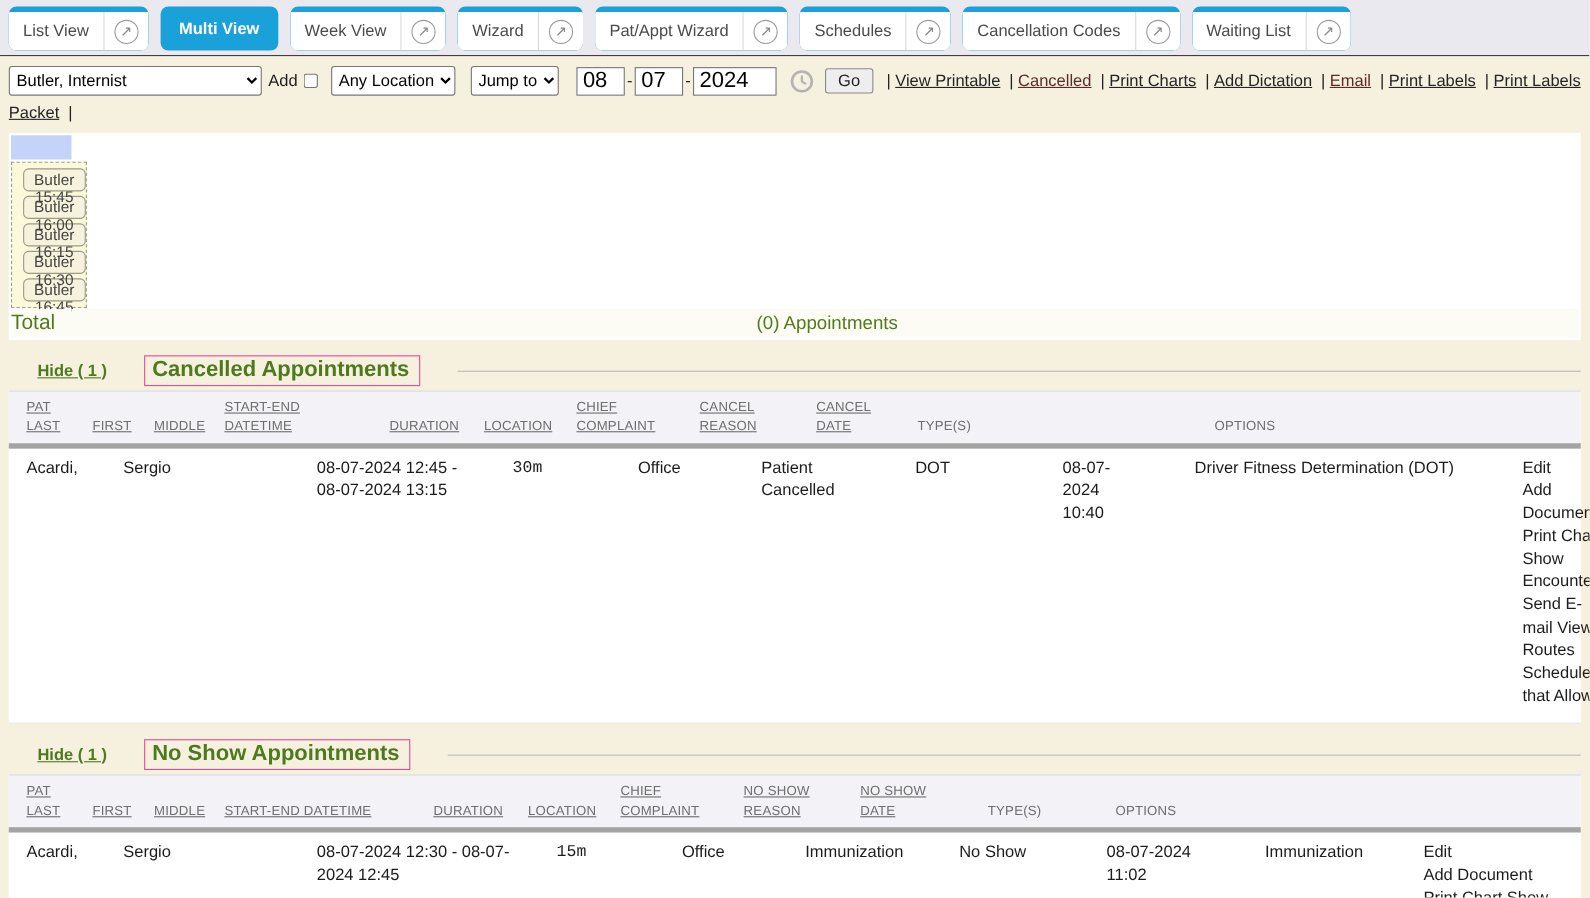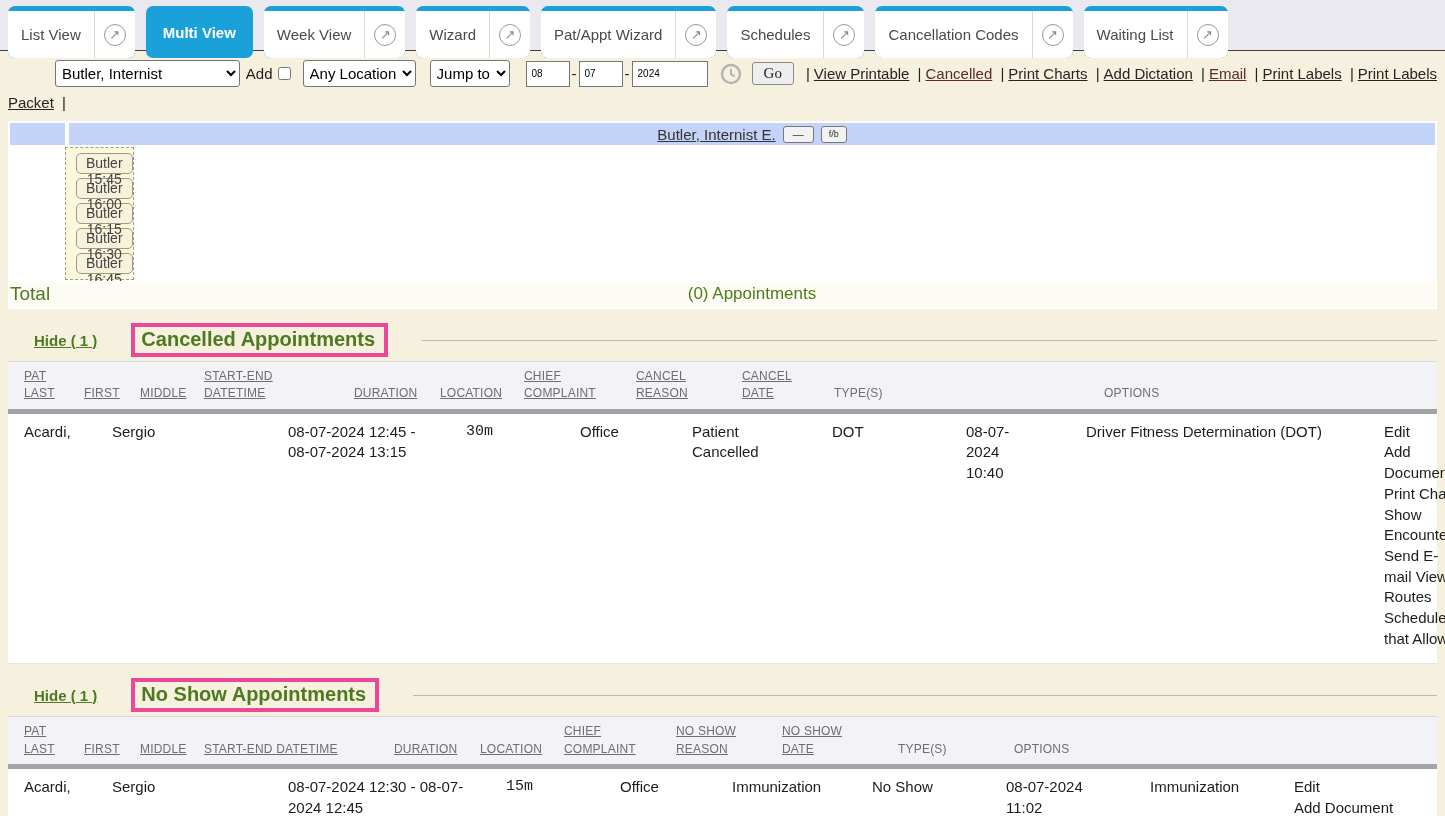--- a/index.html
+++ b/index.html
@@ -18,21 +18,21 @@
     border-bottom: 1px solid #3f3f3f;
     display: flex;
     align-items: flex-start;
     padding: 6px 0 0 8px;
     gap: 11px;
   }
   .tab {
     background: #1ba1da;
     border-radius: 7px;
     padding-top: 5px;
-    height: 52px;
+    height: 40px;
     display: flex;
     flex-direction: column;
     cursor: pointer;
     overflow: hidden;
   }
   .tab-body {
     background: #fff;
     flex: 1;
     display: flex;
     align-items: center;
@@ -66,41 +66,40 @@
   .toolbar { padding: 9px 8px 6px 8px; }
   .toolbar-row1 { display: flex; align-items: center; flex-wrap: nowrap; }
   select {
     height: 27px;
     font-family: "Liberation Sans", sans-serif;
     font-size: 15px;
     border: 1px solid #767676;
     border-radius: 3px;
     background: #fff;
     padding: 0 2px;
-    margin-left: 47px;
   }
   .sel-provider { width: 258px; }
   .sel-location { width: 122px; margin-left: 12px; }
   .sel-jumpto  { width: 86px; margin-left: 14px; }
   .add-label { margin-left: 6px; }
   .add-check { width: 15px; height: 15px; margin-left: 5px; vertical-align: middle; }
   .date-input {
     height: 26px;
     border: 1px solid #767676;
     font-family: "Liberation Sans", sans-serif;
-    font-size: 10px;
+    font-size: 20px;
     padding-left: 5px;
   }
   .w-mo { width: 44px; margin-left: 16px; }
   .w-dy { width: 44px; }
   .w-yr { width: 76px; }
   .date-dash { margin: 0 2px; color: #222; }
   .clock-icon { margin: 0 10px 0 12px; display: inline-flex; }
   .go-btn {
-    font-family: Liberation Serif, serif;
+    font-family: Liberation Sans, sans-serif;
     font-size: 15px;
     padding: 2px 11px;
     background: #eee;
     border: 1px solid #8a8a8a;
     border-radius: 3px;
     color: #222;
     cursor: pointer;
   }
   .linkbar { margin-left: 8px; white-space: nowrap; }
   .linkbar a, .toolbar-row2 a {
@@ -187,21 +186,21 @@
   }
 
   
   .section { margin: 0 8px; }
   .section-head { display: flex; align-items: center; margin: 14px 0 4px 26px; gap: 32px; }
   .hide-link {
     color: #4d7a1e; font-weight: bold; text-decoration: underline;
     font-size: 15px; cursor: pointer; white-space: nowrap;
   }
   .annot-box {
-    border: 4px solid #ec4899;
+    border: 1px solid #ec4899;
     padding: 1px 9px 2px 6px;
     margin-left: 2px;
   }
   .section-title { color: #4d7a1e; font-weight: bold; font-size: 20px; white-space: nowrap; }
   .head-rule { flex: 1; border-top: 1px solid #b9b9b9; margin-left: 2px; }
 
   .apt-table { background: #fff; }
   .apt-header, .apt-row, .apt-footer { display: grid; padding-left: 16px; }
   .grid-cancel { grid-template-columns: 60px 56px 64px 150px 86px 84px 112px 106px 92px 270px 1fr; }
   .grid-noshow { grid-template-columns: 60px 56px 64px 190px 86px 84px 112px 106px 116px 116px 1fr; }
@@ -363,25 +362,20 @@
   <div class="toolbar-row2">
     <a>Packet</a>
     <span class="pipe">|</span>
   </div>
 </div>
 
 <div class="schedule">
   <div class="sched-grid">
     <div class="sched-header-left"></div>
     <div></div>
-    <div class="sched-header-main">
-      <a class="provider-link">Butler, Internist E.</a>
-      <button class="mini-btn">—</button>
-      <button class="mini-btn fb">f/b</button>
-    </div>
 
     <div></div>
     <div class="slotarea">
       <div class="open-block">
         <button class="slot-btn">Butler 15:45</button>
         <button class="slot-btn">Butler 16:00</button>
         <button class="slot-btn">Butler 16:15</button>
         <button class="slot-btn">Butler 16:30</button>
         <button class="slot-btn">Butler 16:45</button>
       </div>

